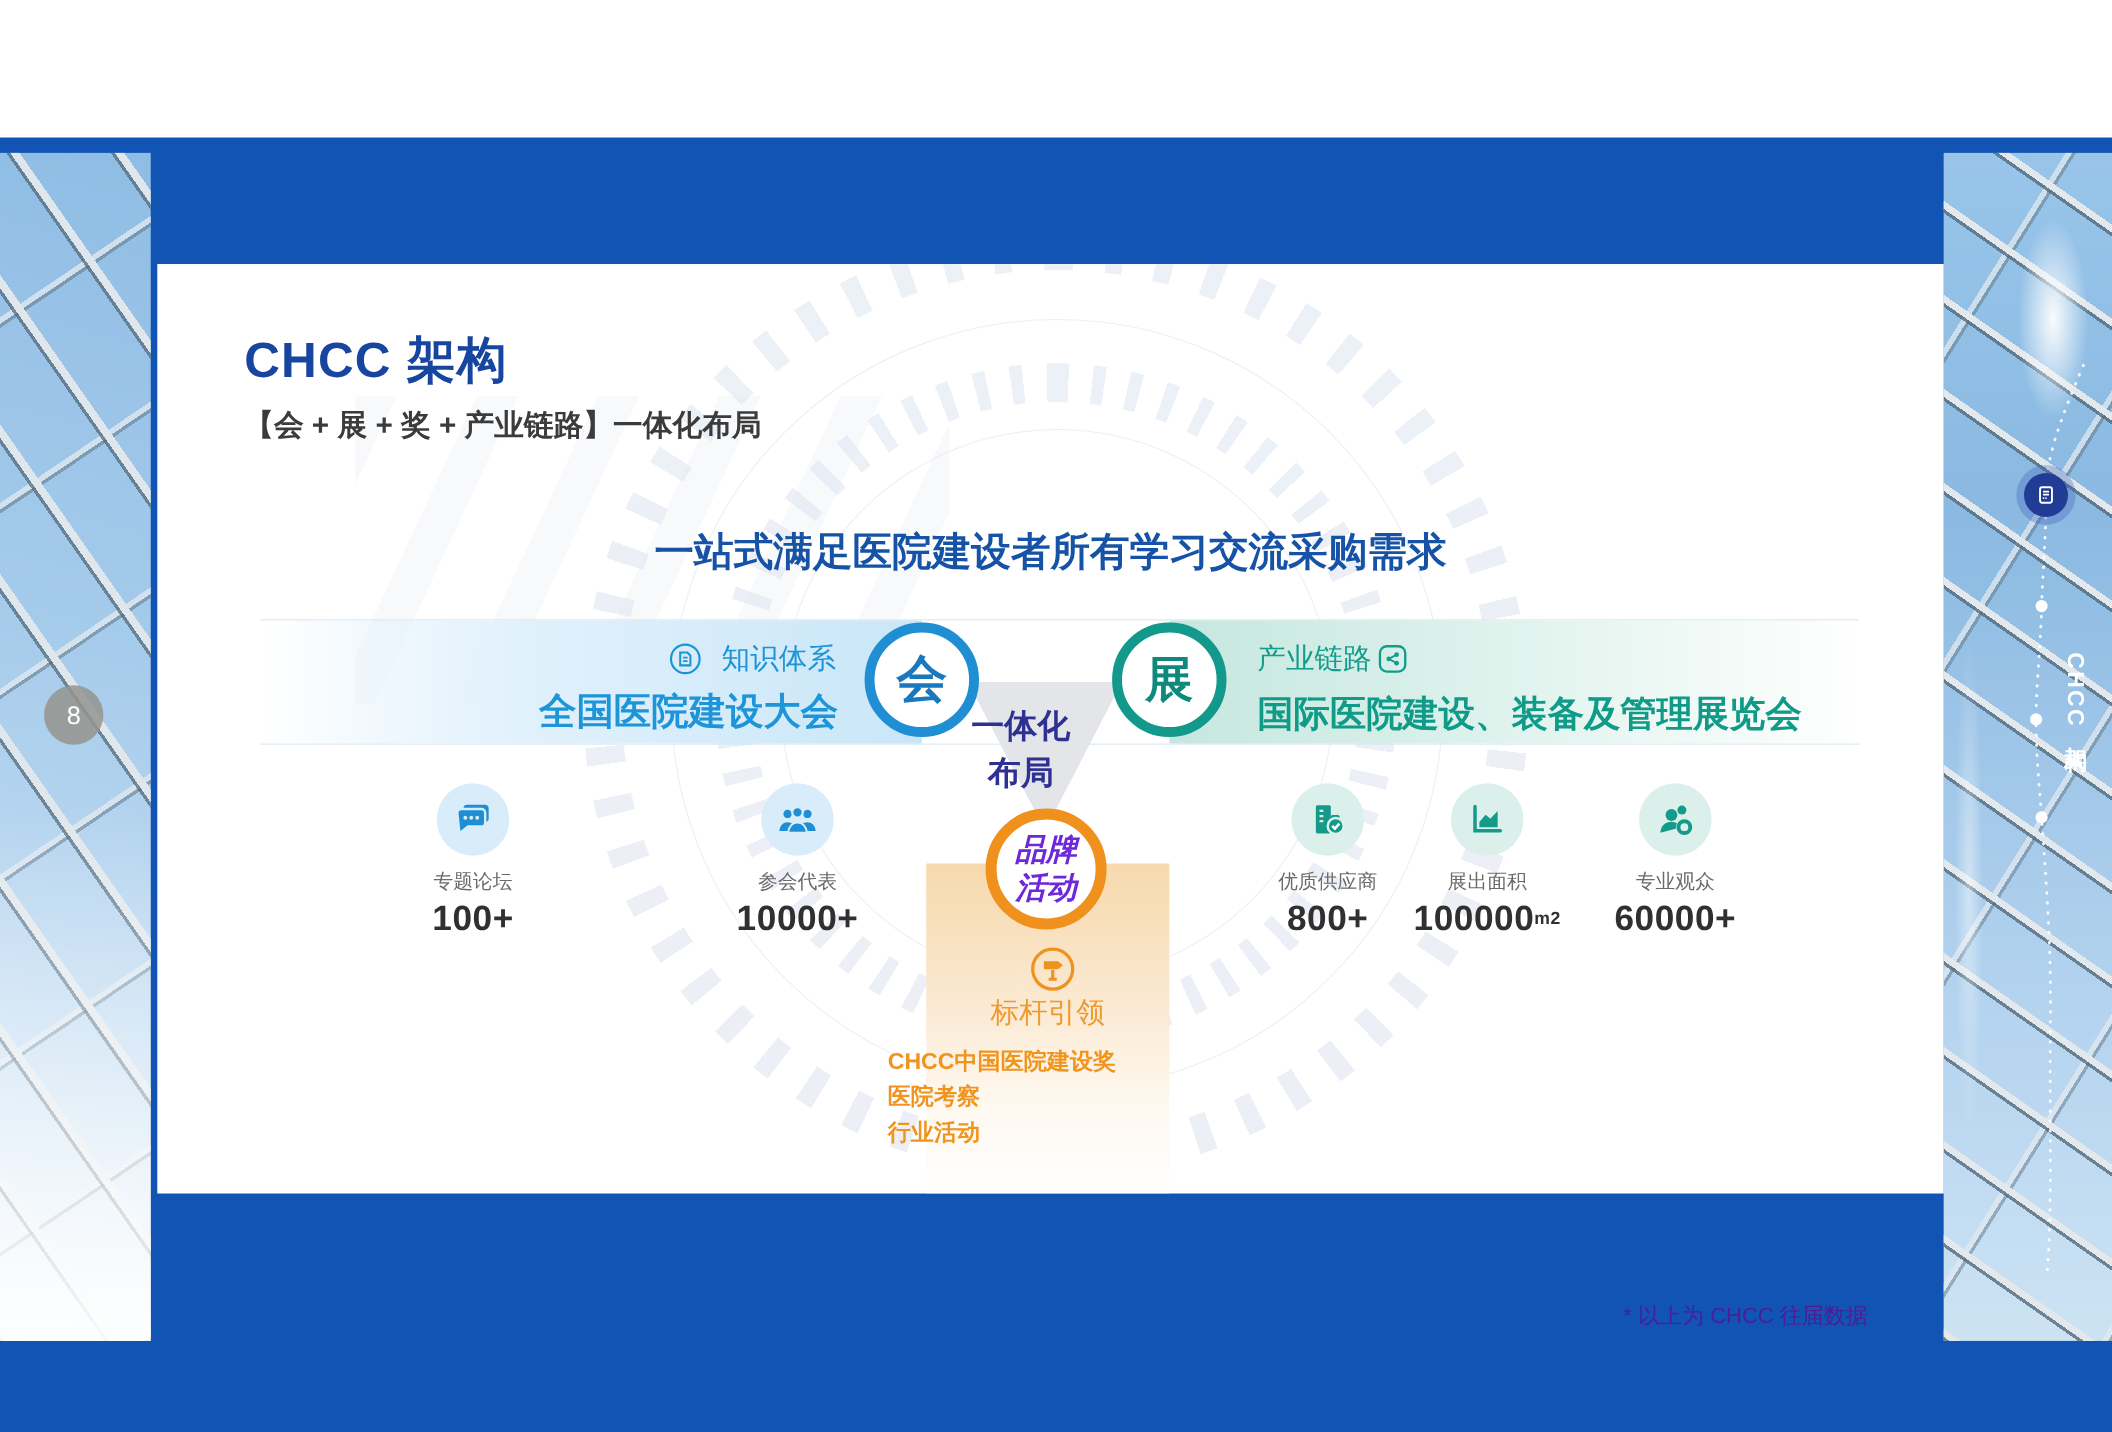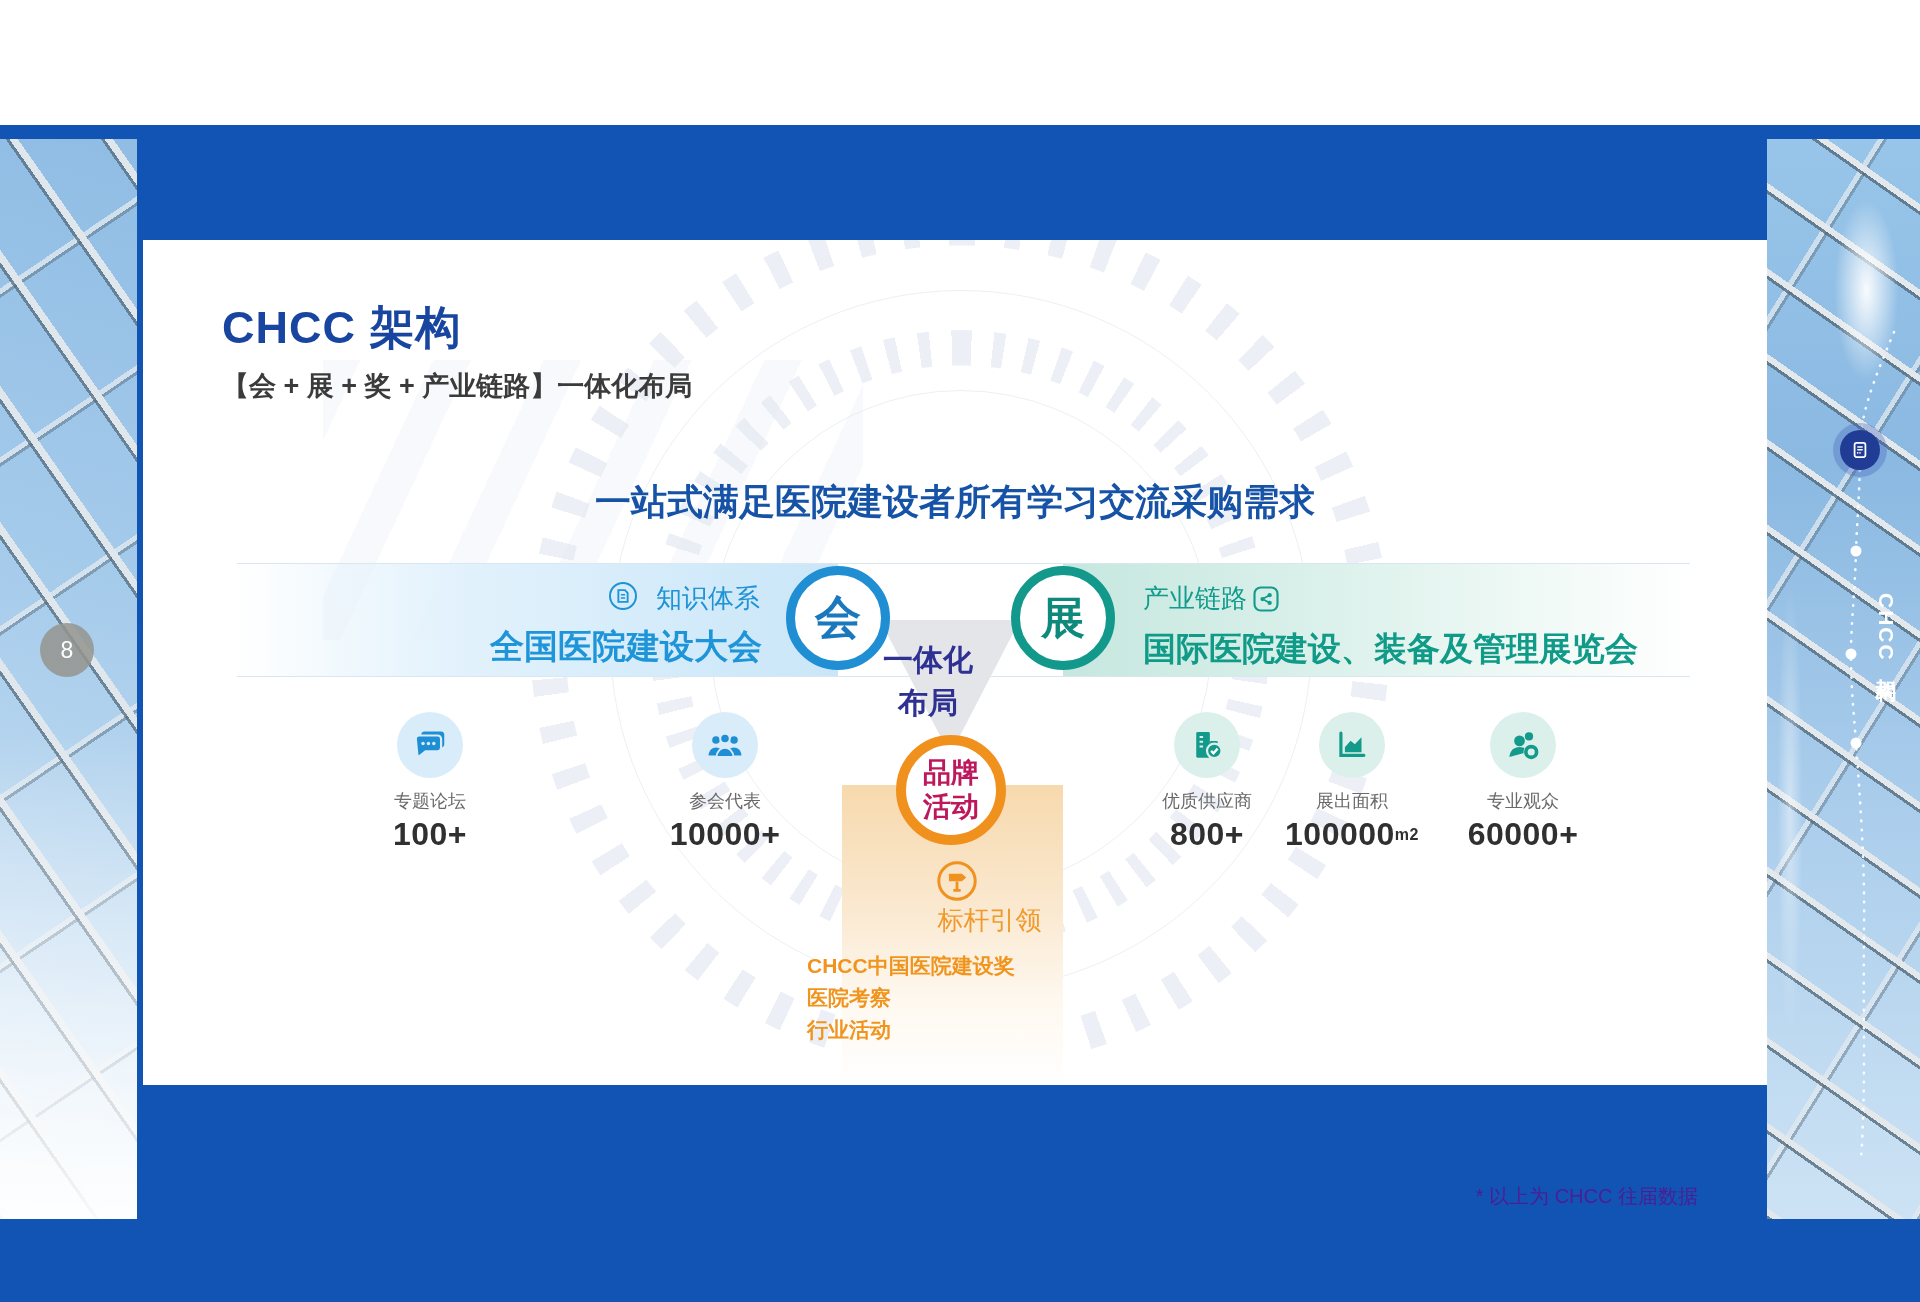--- a/index.html
+++ b/index.html
@@ -48,40 +48,40 @@
   .heading{position:absolute;left:0;top:238px;width:100%;text-align:center;color:#1653a6;font-size:36px;font-weight:800;}
   
   .rule{position:absolute;left:94px;width:1453px;height:1px;background:#d9e7f2;}
   .band{position:absolute;top:324px;height:112px;}
   .band-left{left:94px;width:601px;background:linear-gradient(90deg, rgba(235,247,253,0) 0%, #e3f2fc 35%, #c9e6f8 100%);}
   .band-right{left:920px;width:627px;background:linear-gradient(90deg,#c5e7df 0%,#e3f4ef 55%, rgba(240,250,247,0) 100%);}
   .badge{position:absolute;border-radius:50%;background:#fff;box-sizing:border-box;display:flex;
       align-items:center;justify-content:center;z-index:4;}
   .badge-hui{left:643px;top:326px;width:104px;height:104px;border:9px solid #1f8ed2;color:#1a79be;font-size:46px;font-weight:800;}
   .badge-zhan{left:868px;top:326px;width:104px;height:104px;border:9px solid #12998b;color:#0e8a7c;font-size:44px;font-weight:800;}
-  .conf-tagline{position:absolute;right:1007px;top:341px;display:flex;gap:18px;align-items:flex-start;
+  .conf-tagline{position:absolute;right:1007px;top:341px;display:flex;gap:18px;align-items:center;
       color:#1e93d6;font-size:26px;white-space:nowrap;z-index:3;}
   .conf-name{position:absolute;right:1005px;top:384px;color:#1e95d8;font-size:34px;font-weight:800;white-space:nowrap;z-index:3;}
   .expo-tagline{position:absolute;left:1000px;top:341px;display:flex;gap:4px;align-items:center;
       color:#129c8d;font-size:26px;white-space:nowrap;z-index:3;}
   .expo-name{position:absolute;left:1000px;top:387px;color:#0f9b87;font-size:33px;font-weight:800;white-space:nowrap;z-index:3;}
   
   .funnel{position:absolute;left:737px;top:380px;width:140px;height:135px;background:#e3e5e9;
       clip-path:polygon(0 0,100% 0,50% 100%);z-index:2;}
   .funnel-text{position:absolute;left:695px;width:180px;text-align:center;color:#2e3192;
       font-size:30px;font-weight:800;z-index:3;}
   .funnel-l1{top:400px;} .funnel-l2{top:443px;}
   
   .brand-panel{position:absolute;left:699px;top:545px;width:221px;height:300px;z-index:2;
       background:linear-gradient(180deg,#f7d9ad 0%,#fae8cf 40%,#fef8ef 72%,#fff 100%);}
-  .badge-brand{left:753px;top:495px;width:110px;height:110px;border:10px solid #f0911e;color:#be185d;
-      font-size:28px;font-weight:800;flex-direction:column;line-height:34px;}
+  .badge-brand{left:753px;top:495px;width:110px;height:110px;border:10px solid #f0911e;color:#6d28d9;
+      font-size:28px;font-weight:800;flex-direction:column;line-height:34px;font-style:italic;}
   .signpost{position:absolute;left:793px;top:620px;width:42px;height:42px;z-index:3;}
   .brand-tagline{position:absolute;left:699px;top:663px;width:221px;text-align:center;color:#f09a2e;
-      font-size:26px;font-weight:500;z-index:3;padding-left:37px;}
+      font-size:26px;font-weight:500;z-index:3;}
   .brand-items{position:absolute;left:664px;top:710px;width:291px;color:#f0941d;
       font-size:21px;font-weight:800;line-height:32px;z-index:3;}
   
   .stat{position:absolute;top:472px;width:170px;text-align:center;z-index:2;}
   .stat-icon{width:66px;height:66px;border-radius:50%;margin:0 auto;display:flex;align-items:center;justify-content:center;}
   .stat-blue .stat-icon{background:#d9ecfa;color:#1e8fd5;}
   .stat-teal .stat-icon{background:#dcf0eb;color:#149a8b;}
   .stat-label{margin-top:11px;color:#6a6a6a;font-size:18px;}
   .stat-value{margin-top:3px;color:#303030;font-size:32px;font-weight:800;letter-spacing:.5px;}
   .stat-unit{font-size:16px;font-weight:800;vertical-align:5px;}

